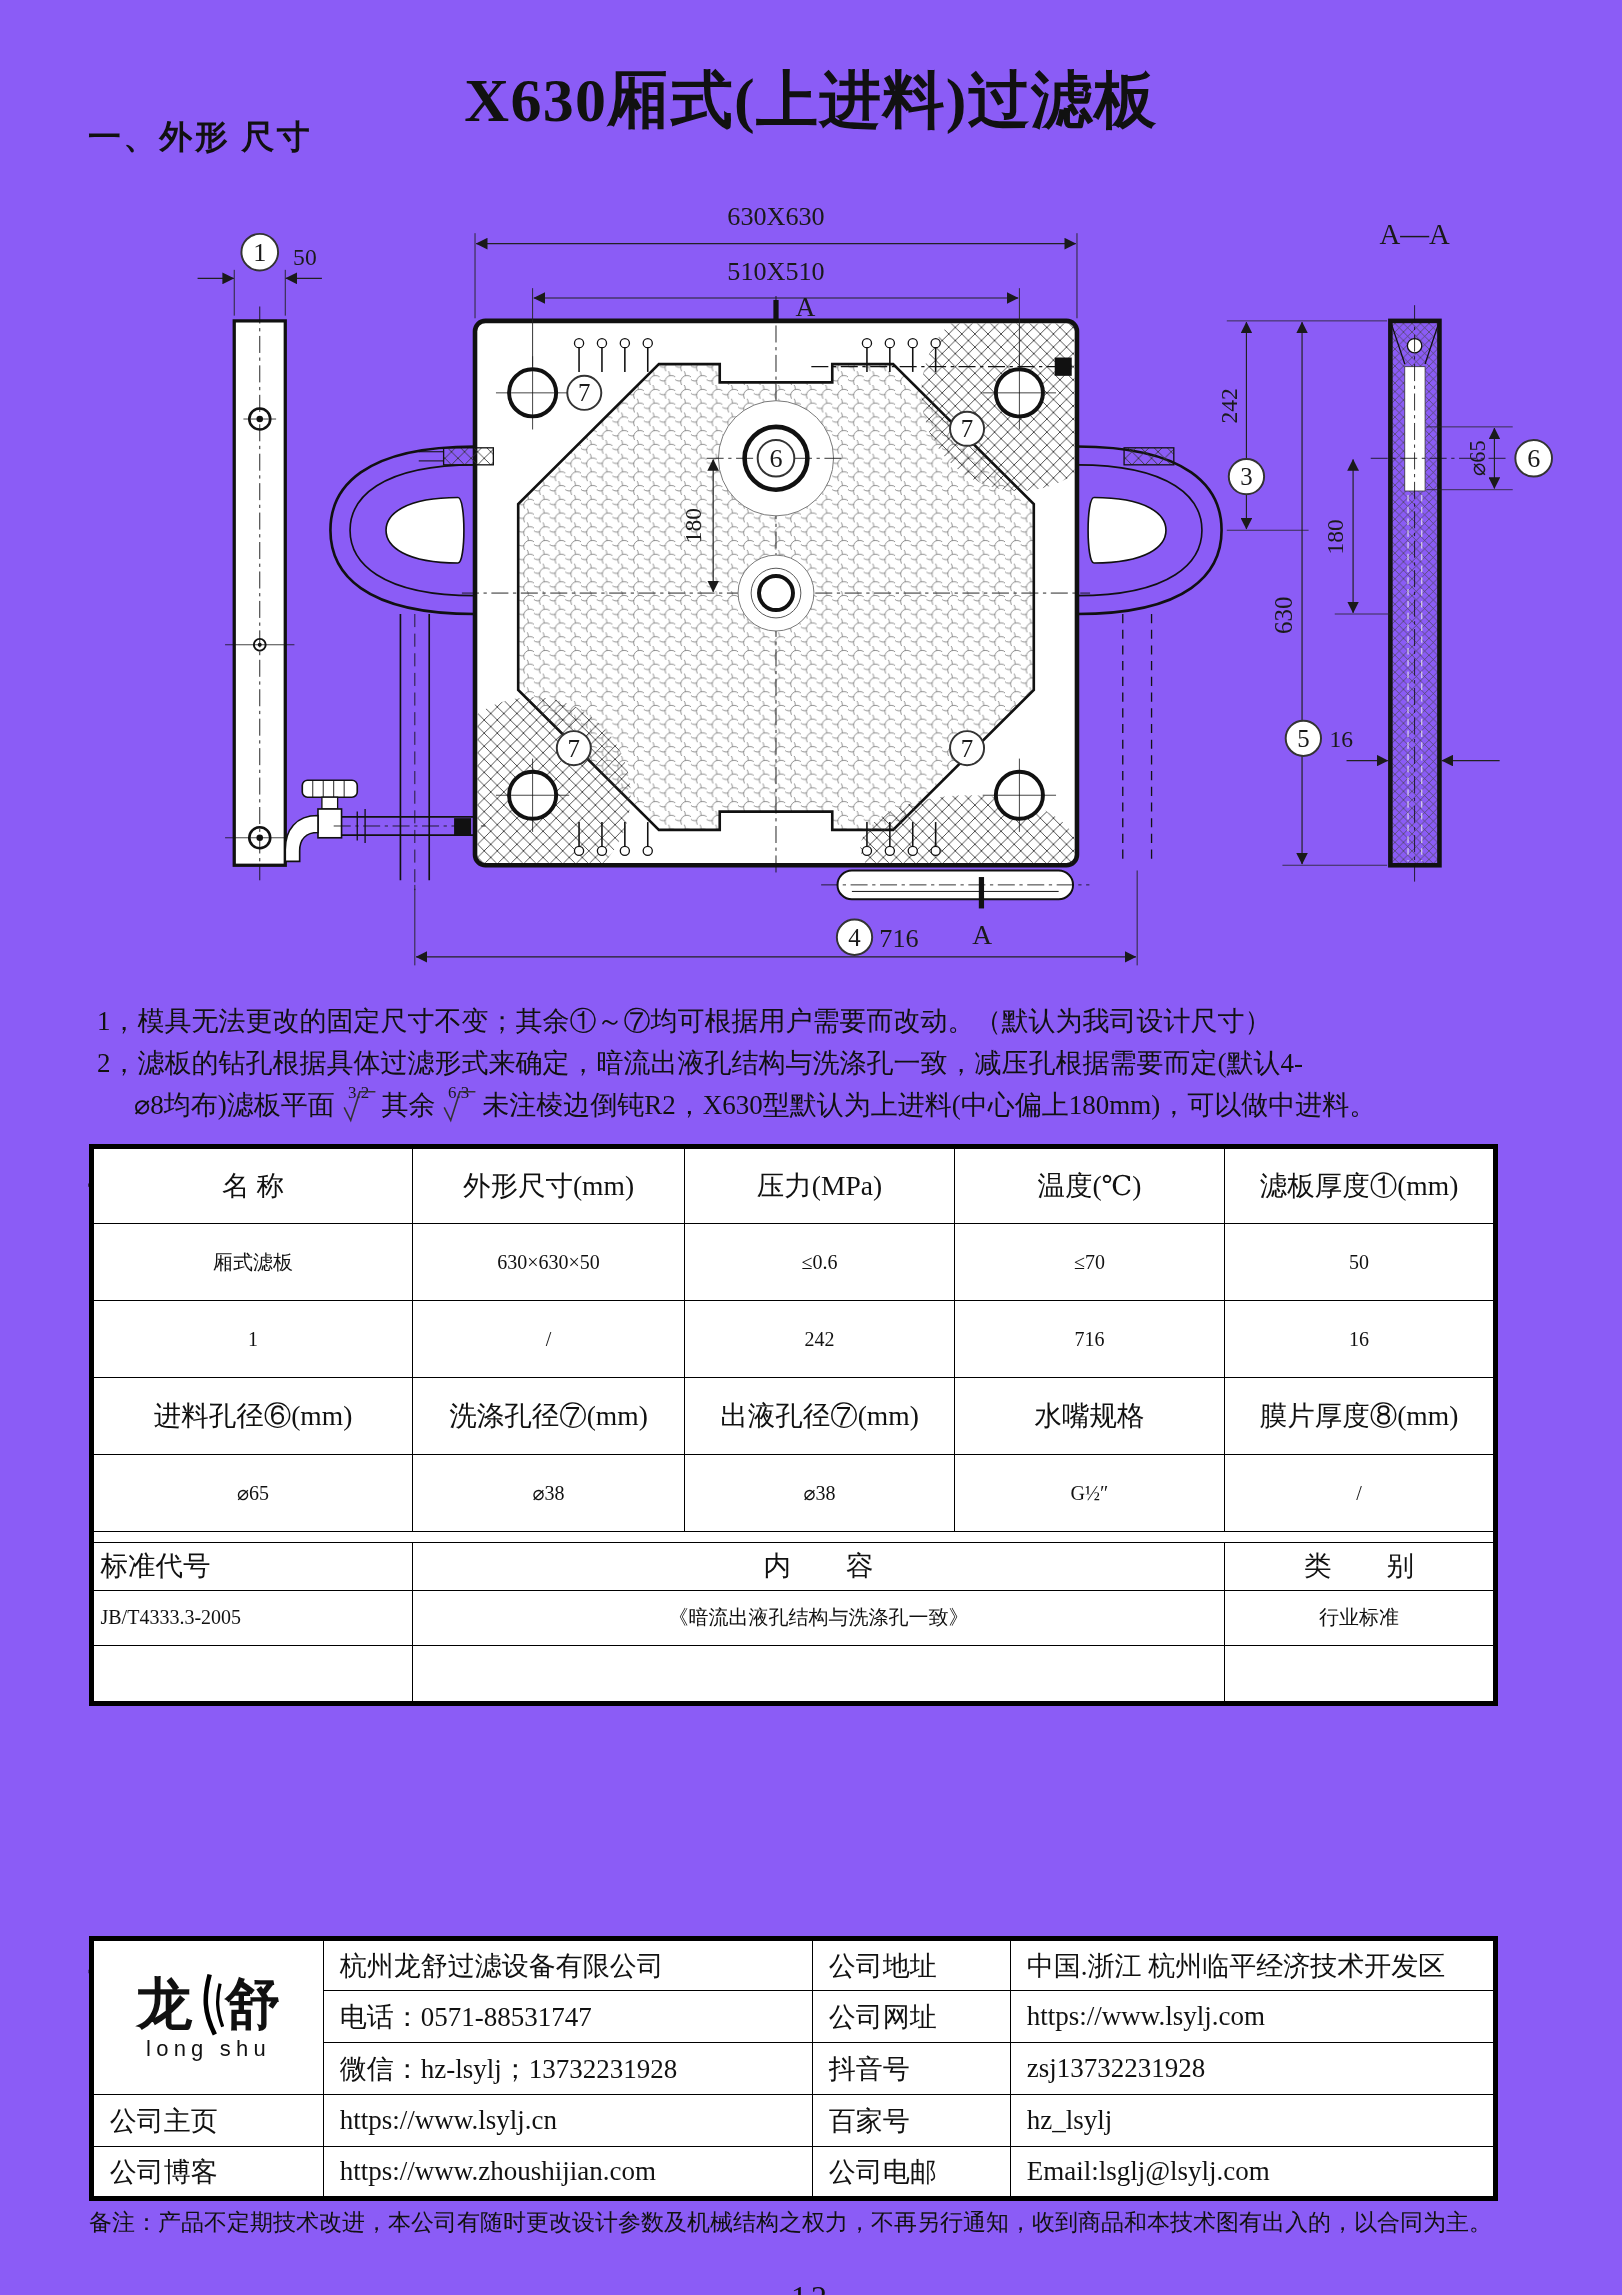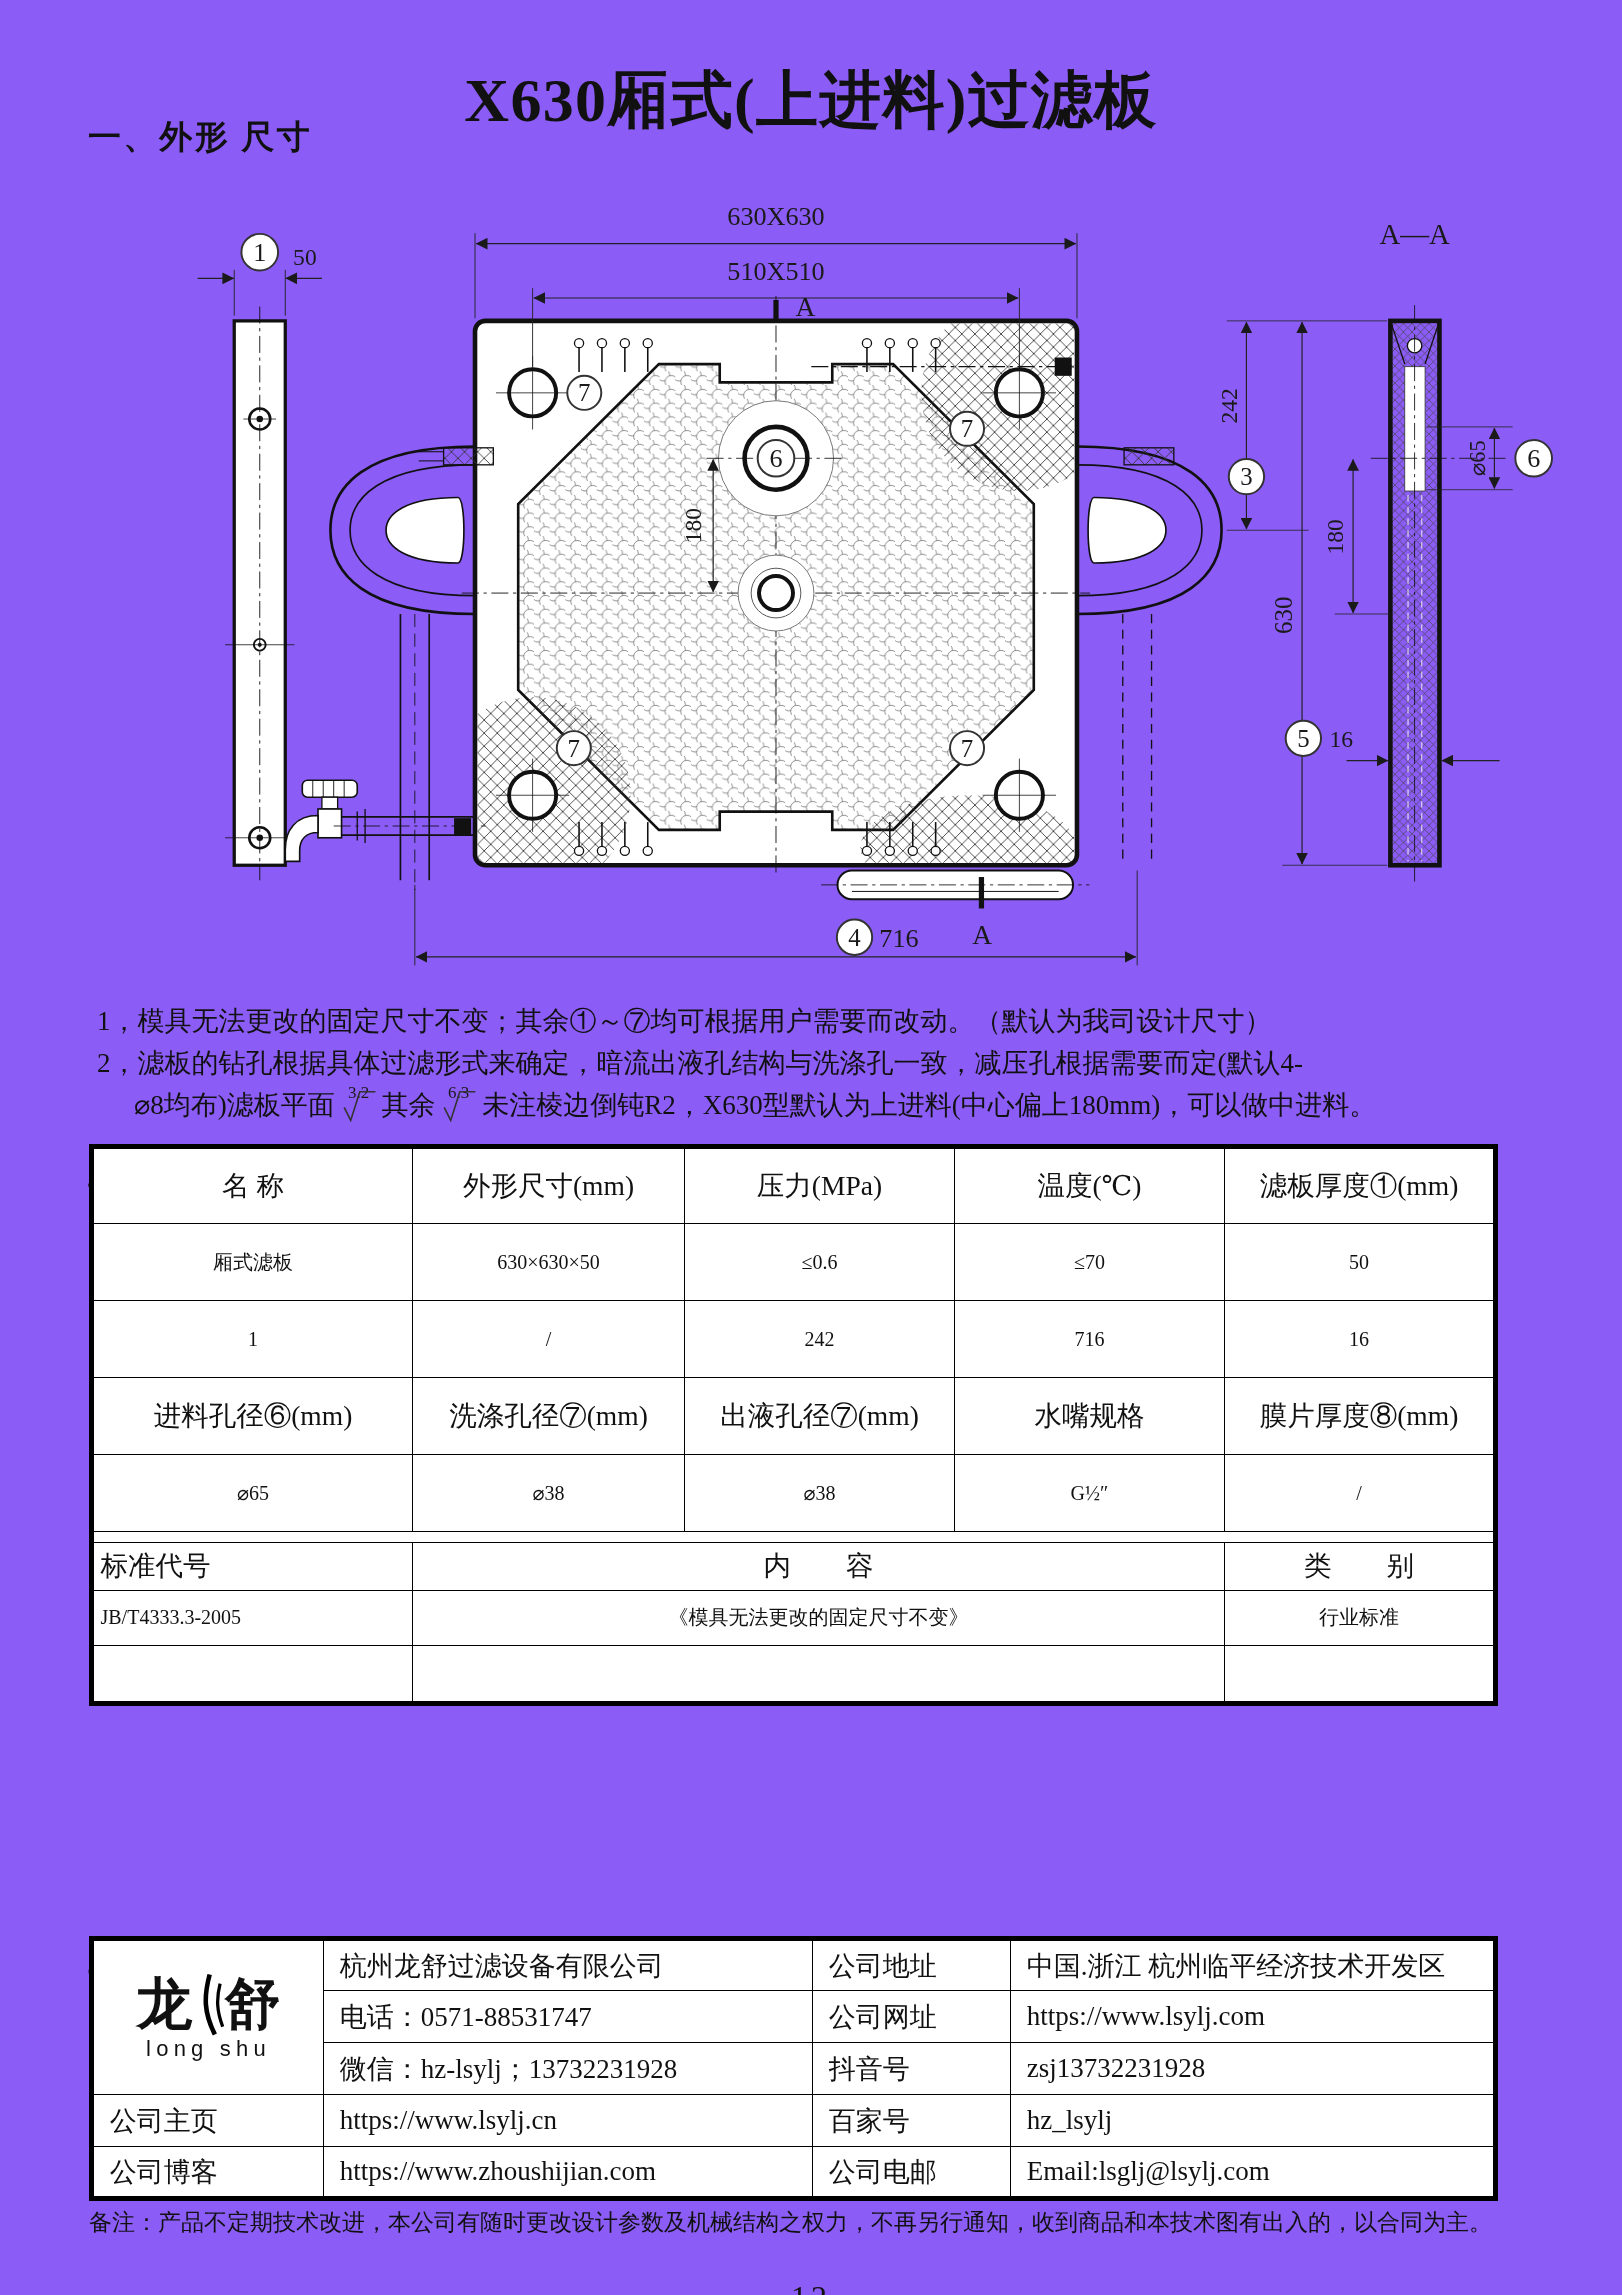--- a/index.html
+++ b/index.html
@@ -367,21 +367,21 @@
     <tr class="gap" style="height:10.5px">
           <td colspan="5"></td>
         </tr>
     <tr class="hrow" style="height:48px">
       <td class="lft">标准代号</td>
       <td colspan="3">内　　容</td>
       <td>类　　别</td>
     </tr>
     <tr style="height:55px">
       <td class="lft">JB/T4333.3-2005</td>
-      <td colspan="3">《模具无法更改的固定尺寸不变》</td>
+      <td colspan="3">《暗流出液孔结构与洗涤孔一致》</td>
       <td>行业标准</td>
     </tr>
     <tr style="height:58px">
       <td></td>
       <td colspan="3"></td>
       <td></td>
     </tr>
   </tbody>
     </table>
 

